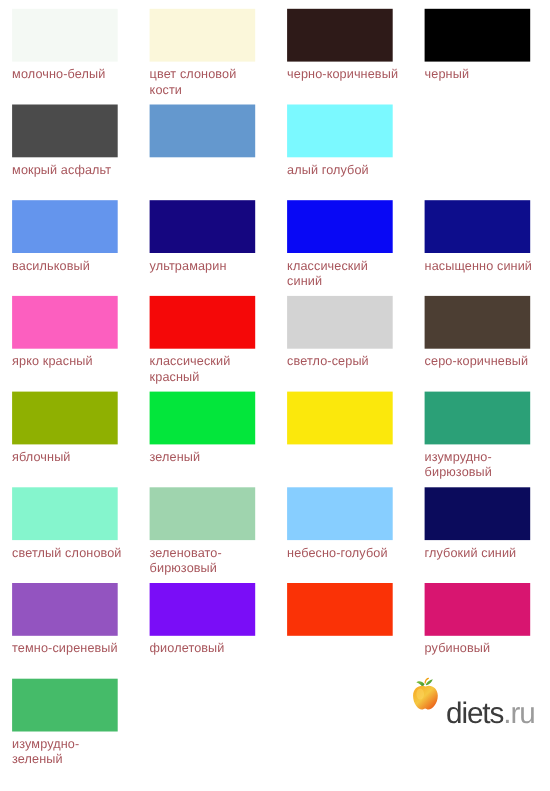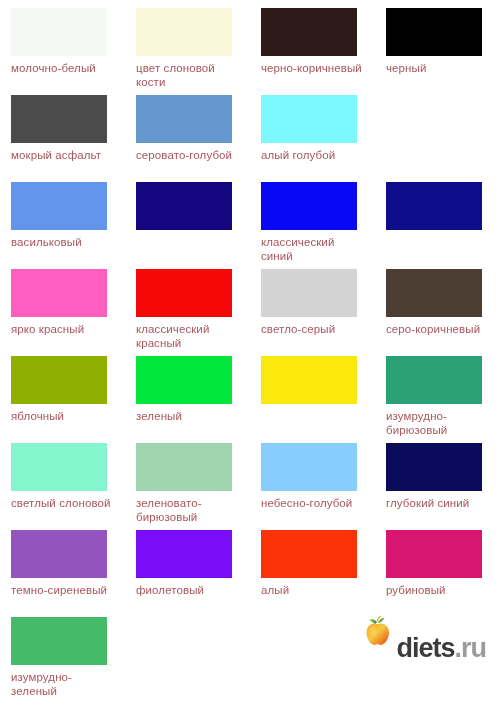--- a/index.html
+++ b/index.html
@@ -74,21 +74,21 @@
     align-items: center;
     gap: 5px;
   }
   .logo-apple {
     width: 26px;
     height: 30px;
     position: relative;
   }
   .logo-text {
     font-size: 27px;
-    font-weight: bold;
+    font-weight: normal;
     letter-spacing: -1px;
     line-height: 1;
     font-family: "Liberation Sans", sans-serif;
     margin-top: 36px;
   }
   .logo-text .t-diets { color: #3b3b3b; }
   .logo-text .t-dot   { color: #9b9b9b; }
   .logo-text .t-ru    { color: #9b9b9b; }
 </style>
 </head>
@@ -115,41 +115,42 @@
           <div class="label">черный</div>
         </div>
       </div>
       <div class="row">
         <div class="cell">
           <span class="swatch" style="background: rgb(75, 75, 75);"></span>
           <div class="label">мокрый асфальт</div>
         </div>
         <div class="cell">
           <span class="swatch" style="background: rgb(100, 152, 206);"></span>
-          <div class="label">серовато-голубой</div>
         </div>
         <div class="cell">
           <span class="swatch" style="background: rgb(123, 249, 255);"></span>
           <div class="label">алый голубой</div>
         </div>
       </div>
       <div class="row">
         <div class="cell">
           <span class="swatch" style="background: rgb(100, 149, 237);"></span>
           <div class="label">васильковый</div>
         </div>
         <div class="cell">
           <span class="swatch" style="background: rgb(21, 6, 128);"></span>
+          <div class="label">ультрамарин</div>
         </div>
         <div class="cell">
           <span class="swatch" style="background: rgb(8, 8, 245);"></span>
           <div class="label">классический синий</div>
         </div>
         <div class="cell">
           <span class="swatch" style="background: rgb(13, 13, 140);"></span>
+          <div class="label">насыщенно синий</div>
         </div>
       </div>
       <div class="row">
         <div class="cell">
           <span class="swatch" style="background: rgb(252, 95, 191);"></span>
           <div class="label">ярко красный</div>
         </div>
         <div class="cell">
           <span class="swatch" style="background: rgb(245, 8, 8);"></span>
           <div class="label">классический красный</div>
@@ -202,21 +203,20 @@
         <div class="cell">
           <span class="swatch" style="background: rgb(147, 84, 192);"></span>
           <div class="label">темно-сиреневый</div>
         </div>
         <div class="cell">
           <span class="swatch" style="background: rgb(122, 13, 247);"></span>
           <div class="label">фиолетовый</div>
         </div>
         <div class="cell">
           <span class="swatch" style="background: rgb(250, 50, 6);"></span>
-          <div class="label">алый</div>
         </div>
         <div class="cell">
           <span class="swatch" style="background: rgb(216, 21, 112);"></span>
           <div class="label">рубиновый</div>
         </div>
       </div>
       <div class="row">
         <div class="cell">
           <span class="swatch" style="background: rgb(69, 187, 105);"></span>
           <div class="label">изумрудно-зеленый</div>

